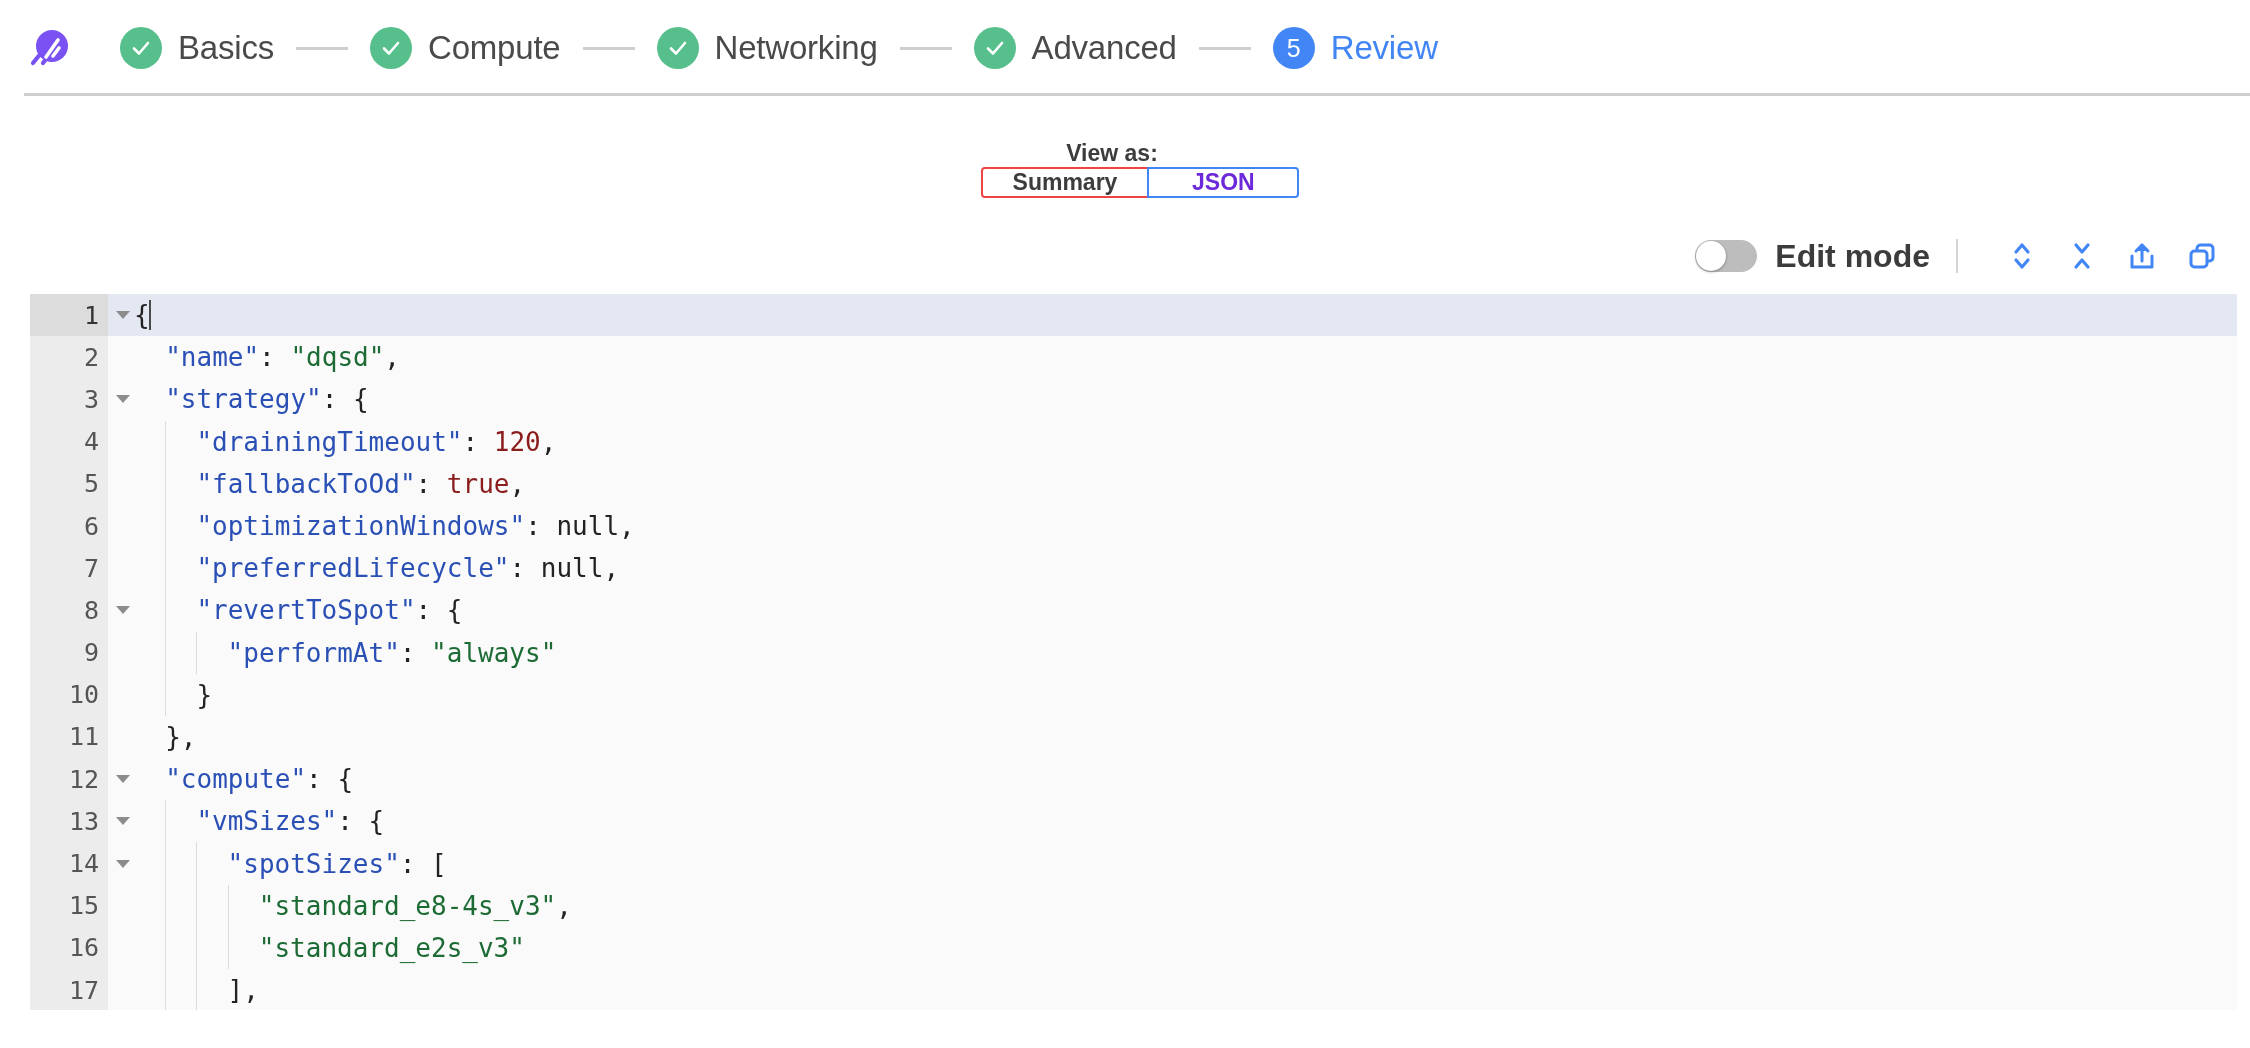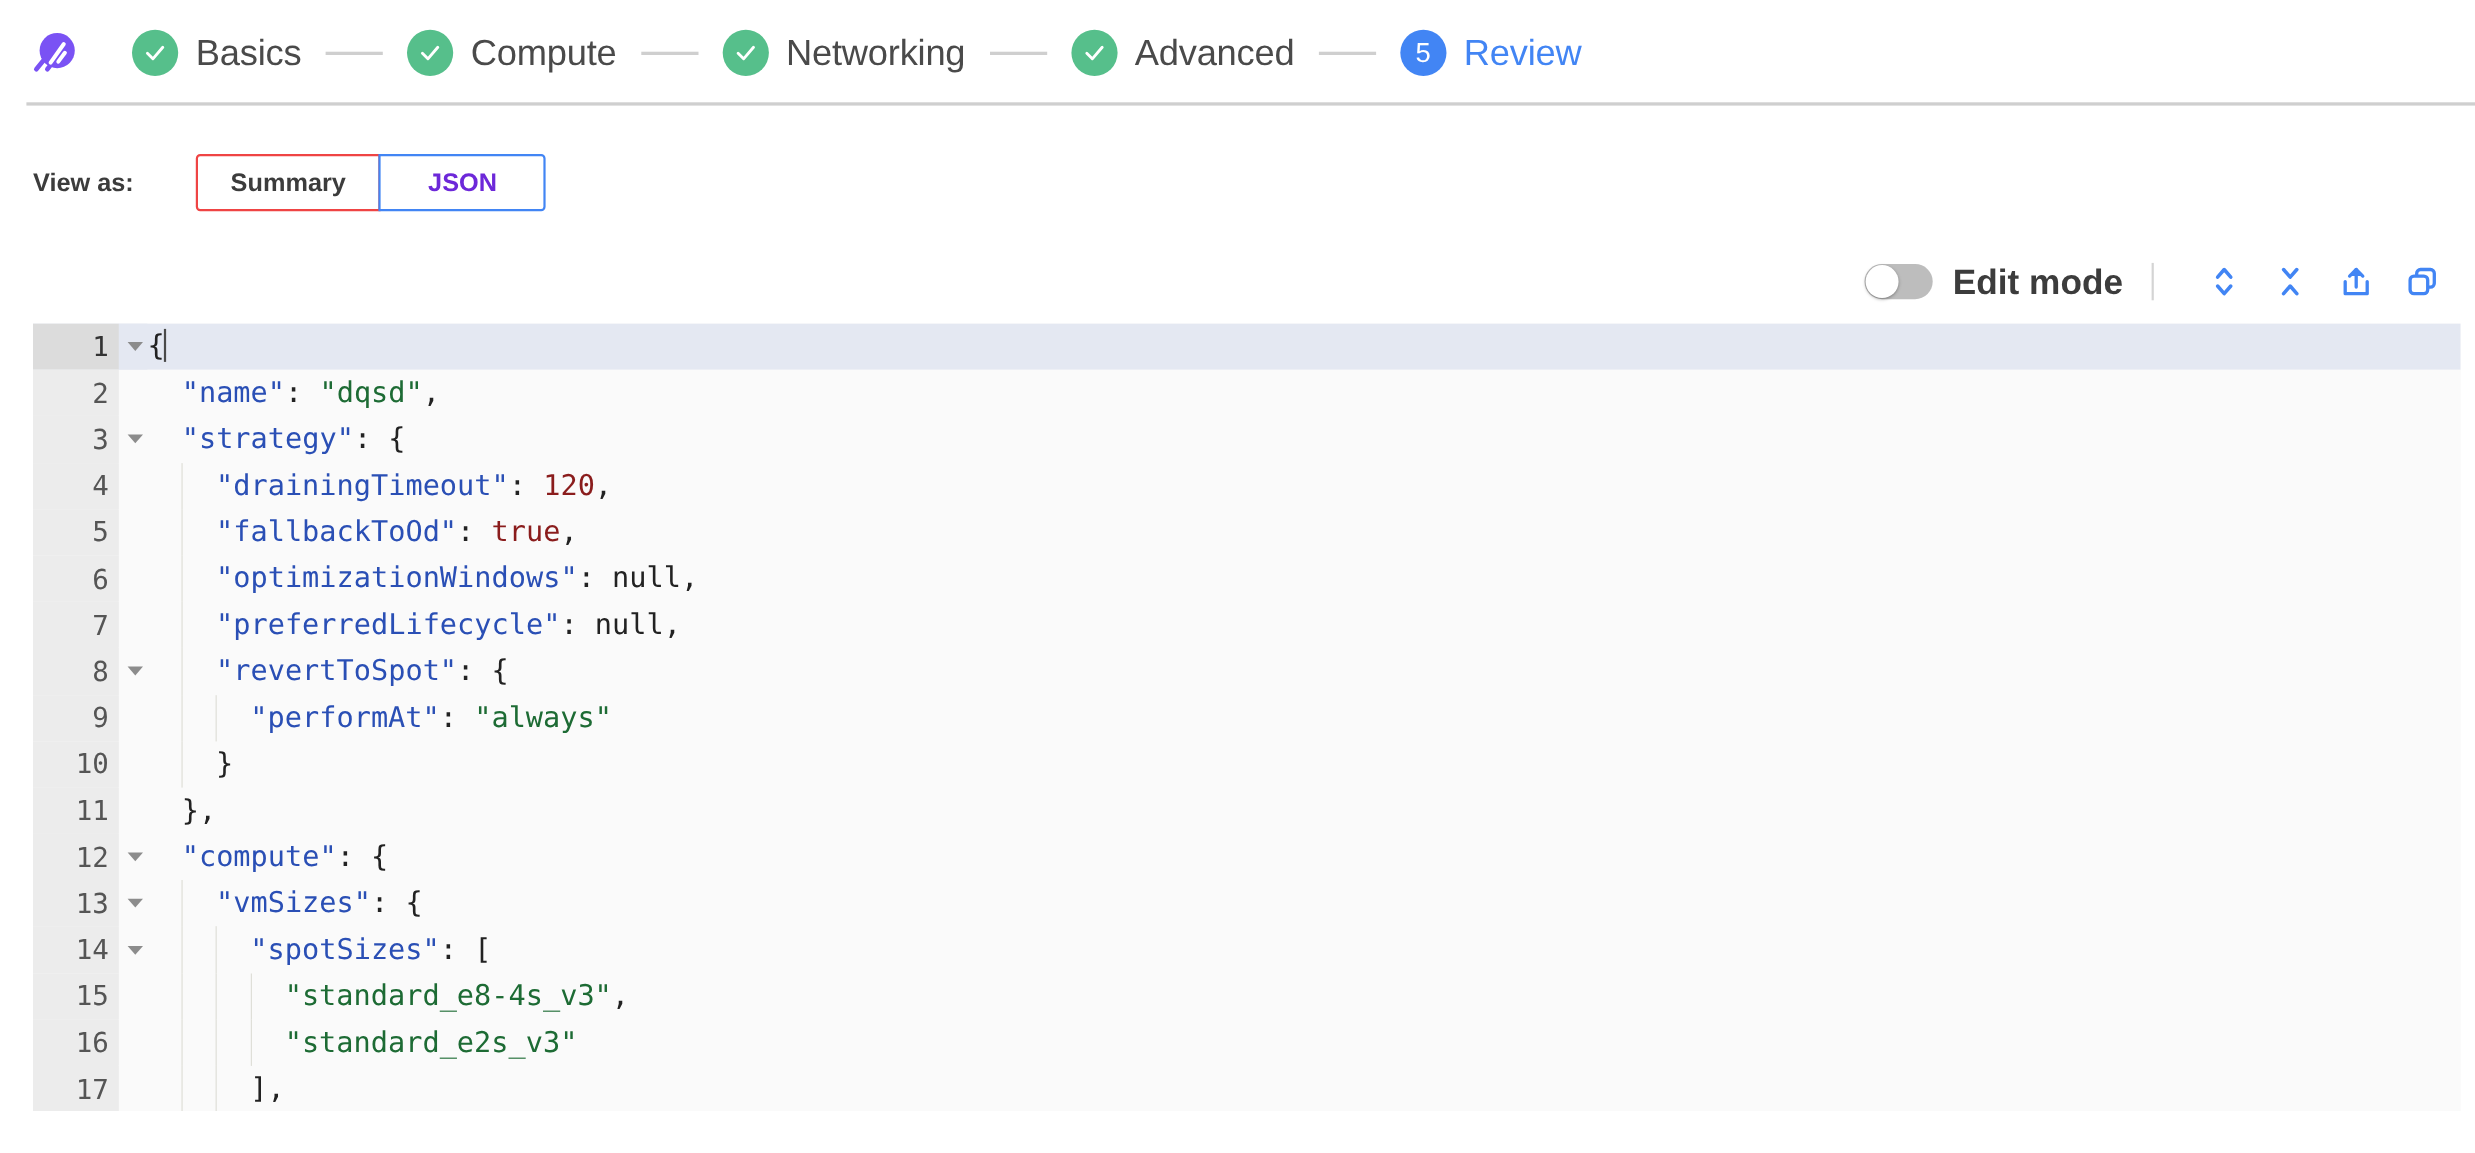--- a/index.html
+++ b/index.html
@@ -108,20 +108,21 @@
     flex: 0 0 52px;
   }
 
   
   .viewas-row {
     display: flex;
     align-items: center;
     padding-left: 30px;
     margin-top: 44px;
     height: 52px;
+    flex-direction: column;
   }
   .viewas-label {
     font-size: 23px;
     font-weight: bold;
     color: #3c3c3c;
     margin-right: 56px;
   }
   .segmented {
     display: flex;
     height: 52px;

